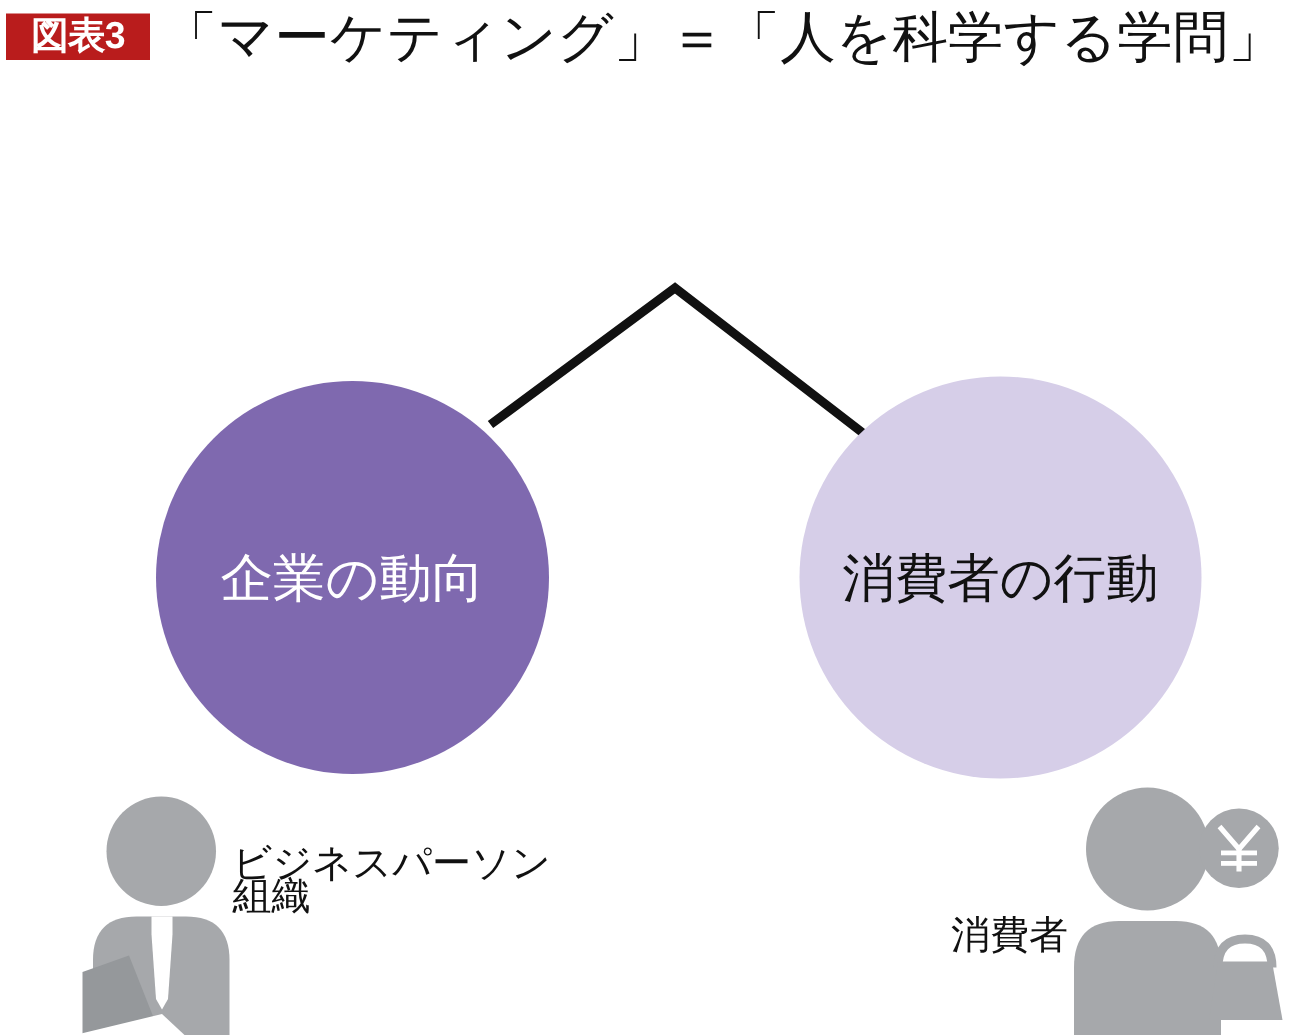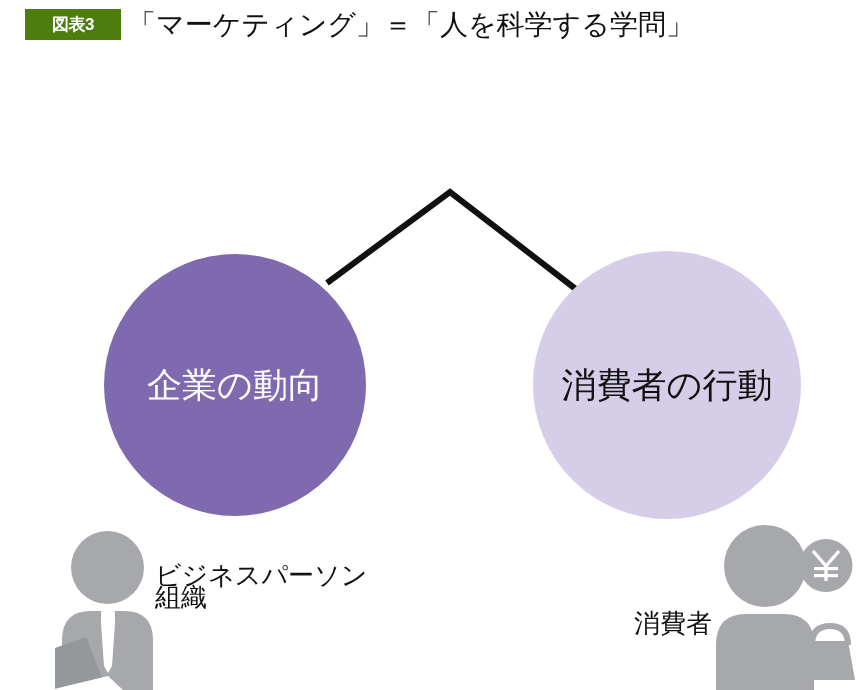--- a/index.html
+++ b/index.html
@@ -21,43 +21,42 @@
   
   #header {
     position: absolute;
     left: 0;
     top: 0;
     width: 866px;
     height: 52px;
   }
   #figure-badge {
     position: absolute;
-    left: 25px;
+    left: 4px;
     top: 9px;
     width: 96px;
     height: 31px;
-    background: #4d7c0f;
+    background: #b91c1c;
     color: #ffffff;
-    font-size: 17px;
+    font-size: 25px;
     font-weight: bold;
     letter-spacing: -0.5px;
     line-height: 31px;
     text-align: center;
     white-space: nowrap;
   }
   #figure-title {
     position: absolute;
     left: 108px;
     top: 5px;
     height: 40px;
     line-height: 40px;
-    font-size: 28px;
+    font-size: 37px;
     color: #111111;
     white-space: nowrap;
-    margin-left: 20px;
   }
 
   
   #node-marketing {
     position: absolute;
     left: 262px;
     top: 85px;
     width: 406px;
     height: 101px;
     background: #dcdcdc;

